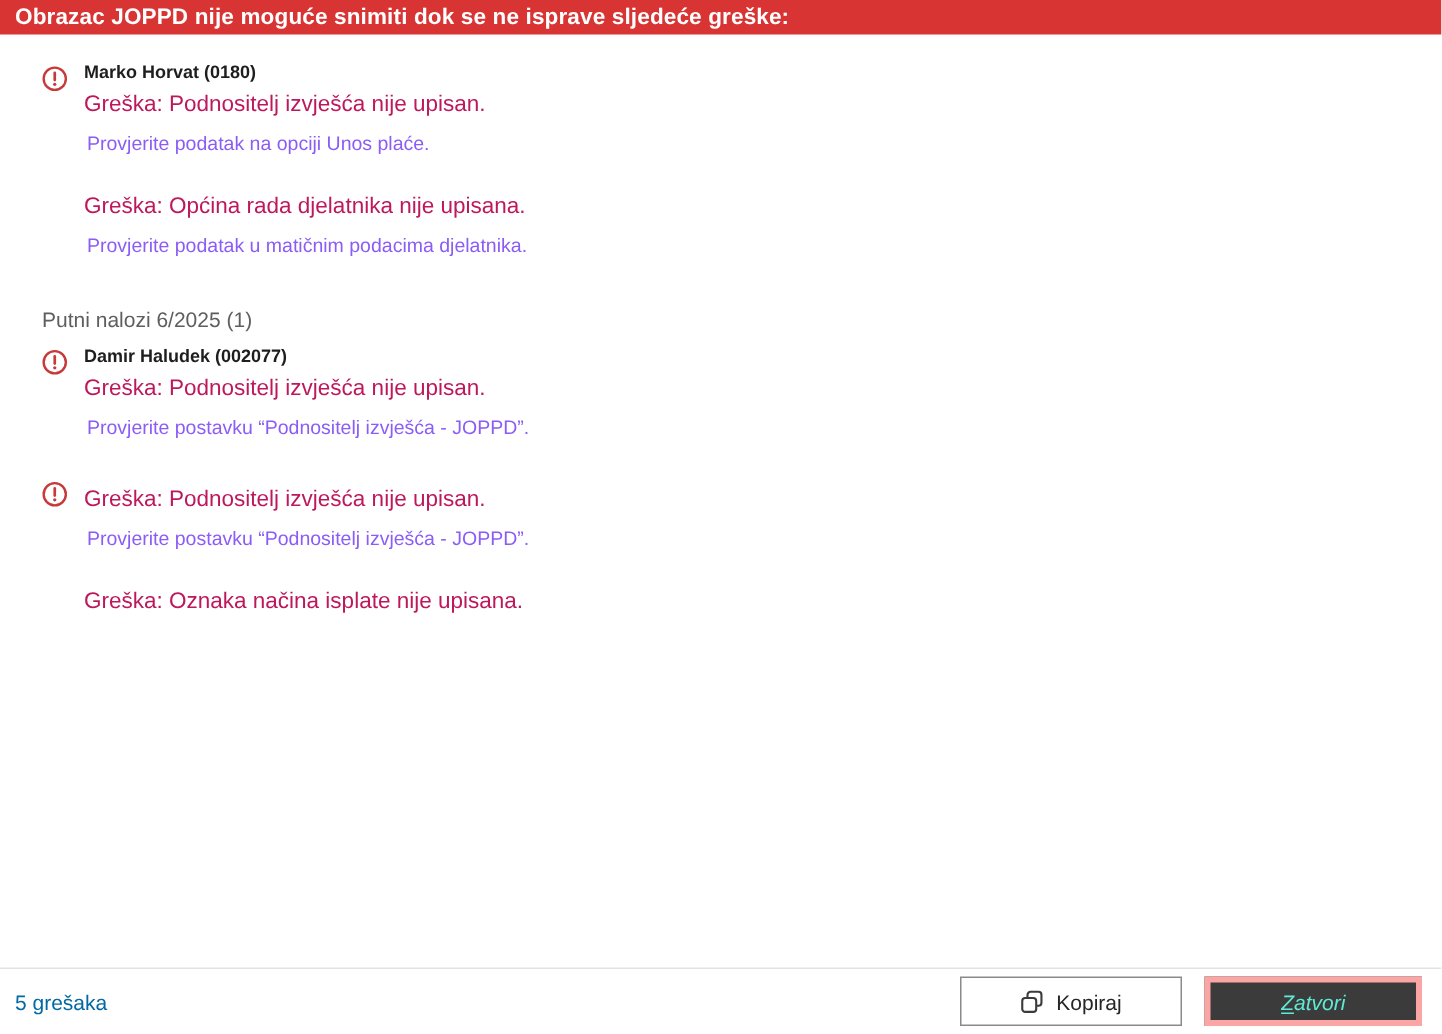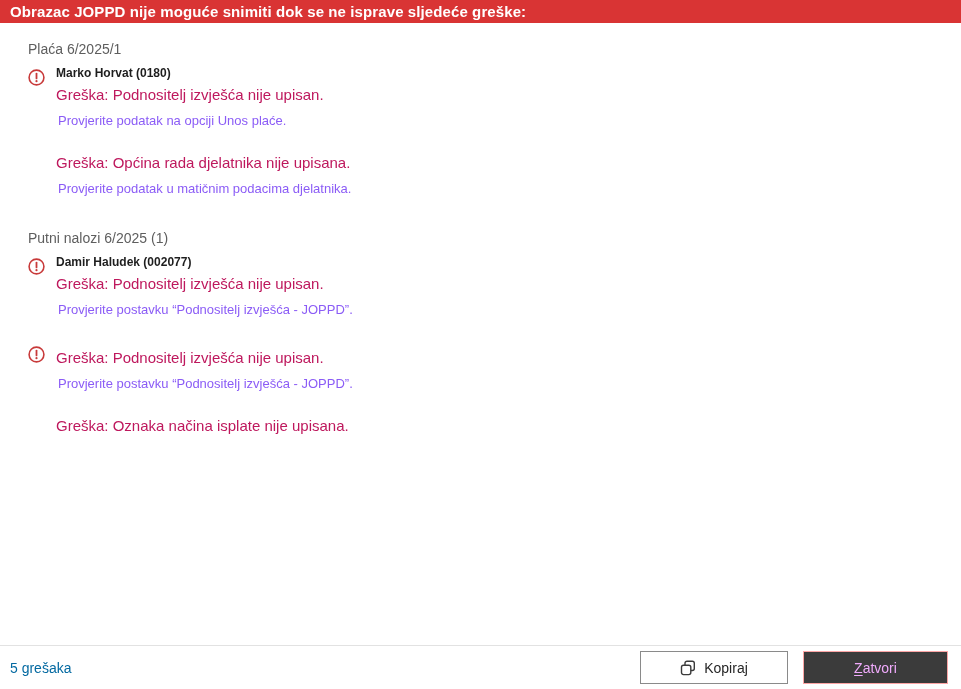--- a/index.html
+++ b/index.html
@@ -93,37 +93,37 @@
     border: 1px solid #8a8a8a;
     color: #262626;
     display: flex;
     align-items: center;
     justify-content: center;
     gap: 8px;
   }
   .btn-close {
     width: 145px;
     background: #3b3b3b;
-    border: 1px solid #fca5a5;
-    color: #f0abfc;
+    border: 4px solid #fca5a5;
+    color: #5eead4;
+    font-style: italic;
   }
   .ak { text-decoration: underline; text-underline-offset: 2px; }
   svg { display: block; }
 </style>
 </head>
 <body>
 
 <div class="banner">
   <span>Obrazac JOPPD nije moguće snimiti dok se ne isprave sljedeće greške:</span>
 </div>
 
 <div class="content">
 
   <div class="section">
-    <div class="section-header">Plaća 6/2025/1</div>
 
     <div class="entry">
       <span class="err-icon">
         <svg width="17" height="17" viewBox="0 0 17 17">
           <circle cx="8.5" cy="8.5" r="7.4" fill="none" stroke="#c83a3a" stroke-width="1.6"></circle>
           <line x1="8.5" y1="4.6" x2="8.5" y2="9.4" stroke="#c83a3a" stroke-width="1.8" stroke-linecap="round"></line>
           <circle cx="8.5" cy="12.2" r="1.1" fill="#c83a3a"></circle>
         </svg>
       </span>
       <div class="entry-body">

